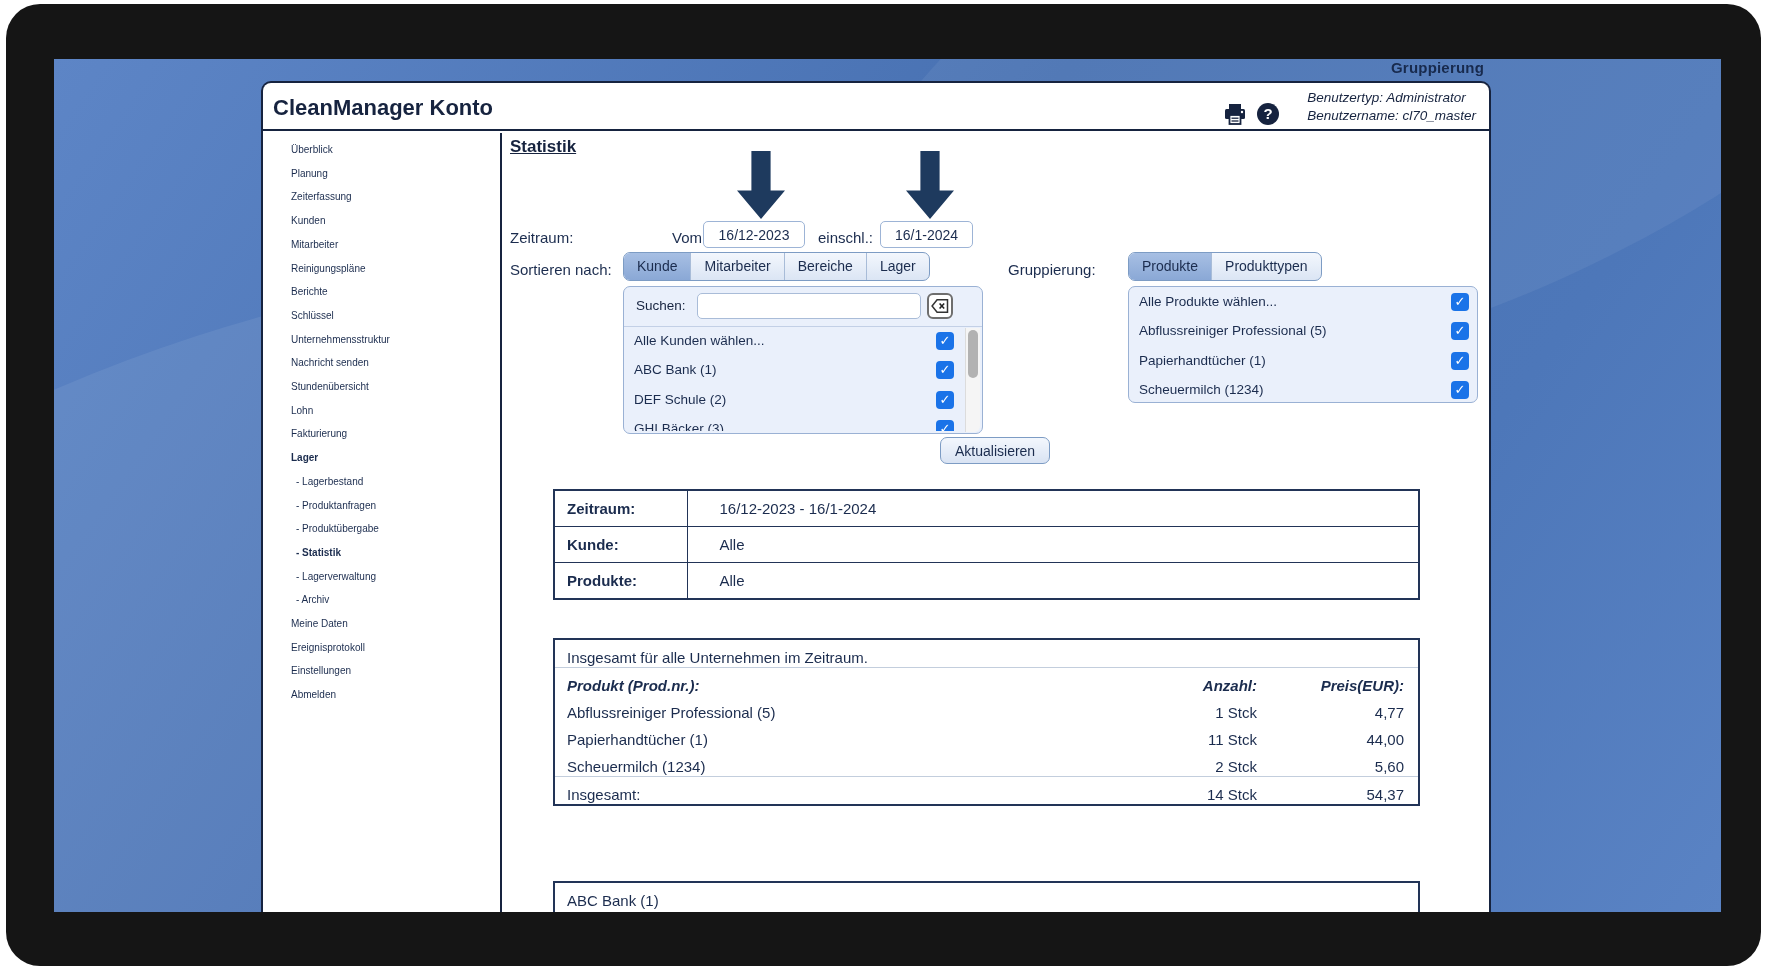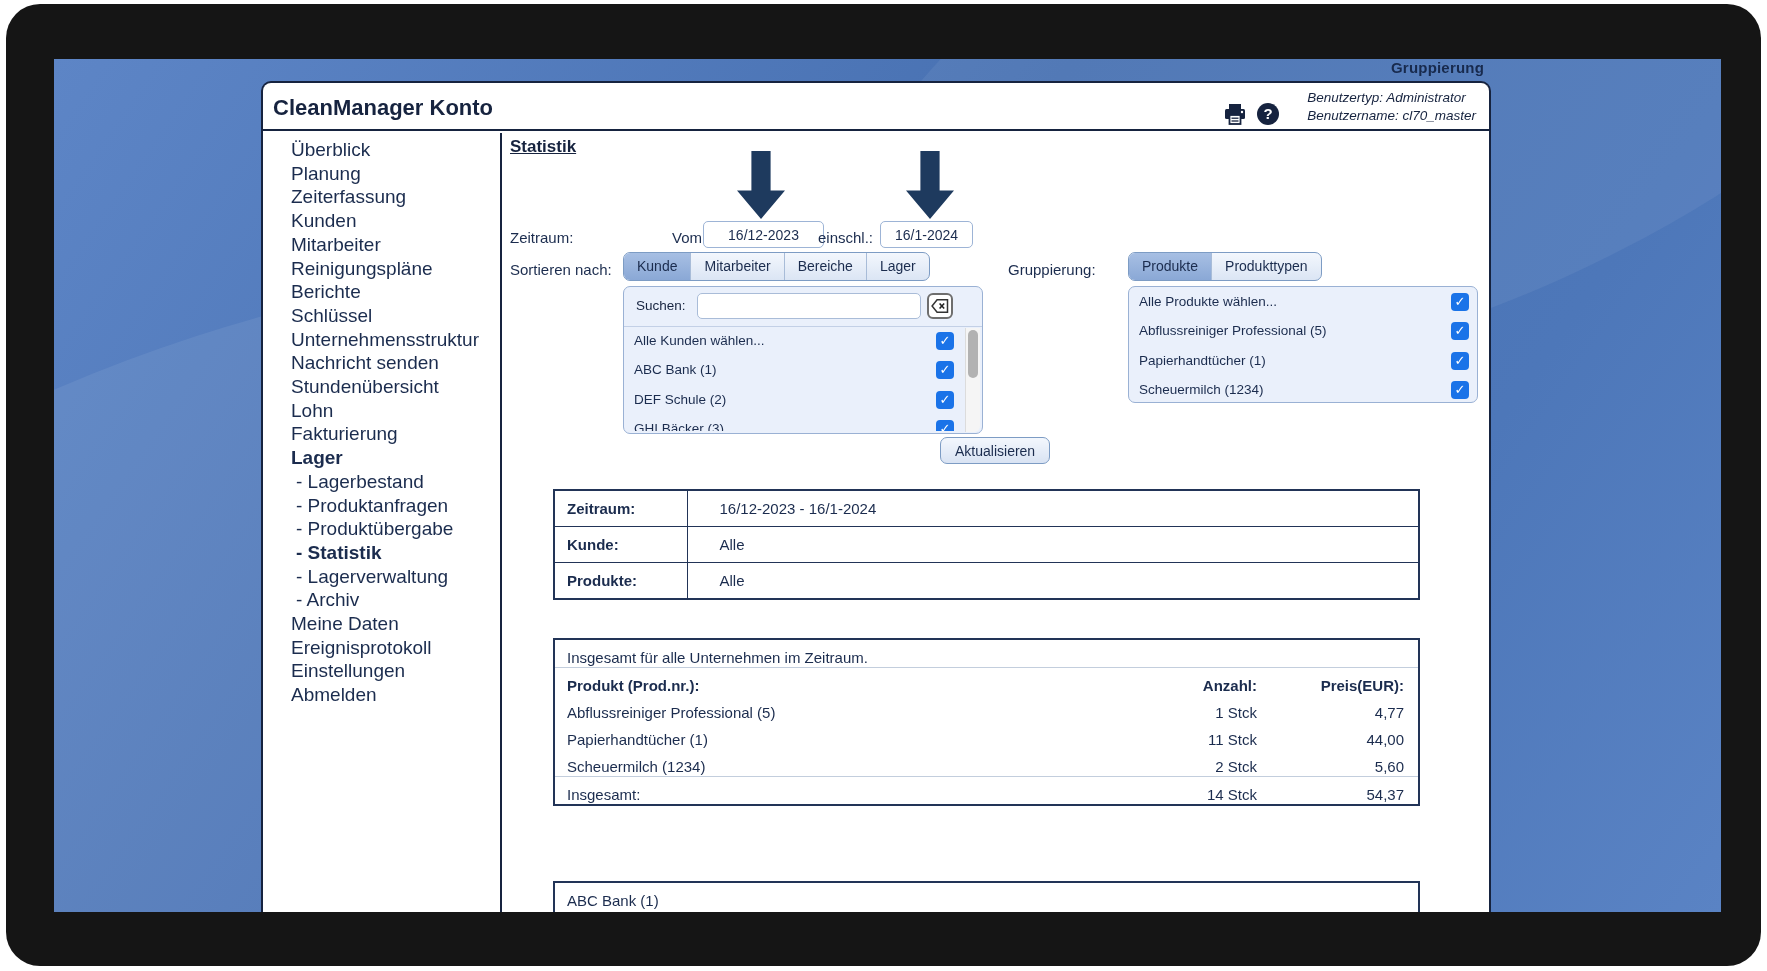--- a/index.html
+++ b/index.html
@@ -27,21 +27,21 @@
   .hdr-icon { position:absolute; top:20px; cursor:pointer; }
   .printer-btn { left:960px; width:24px; height:22px; }
   .help-btn { left:994px; width:22px; height:22px; border-radius:50%; background:#16233f;
               color:#fff; font-size:15px; font-weight:bold; text-align:center; line-height:22px; }
   .user-meta { position:absolute; right:13px; top:6px; font-style:italic;
                font-size:13.5px; line-height:18px; color:#16233f; }
 
   
   .sidebar { position:absolute; left:0; top:50px; width:239px; bottom:0;
              border-right:2px solid #16233f; padding-top:5px; }
-  .nav-item { padding-left:28px; font-size:19px; line-height:23.7px; color:#1b2c4e; cursor:pointer; white-space:nowrap; }
+  .nav-item { padding-left:28px; font-size:10px; line-height:23.7px; color:#1b2c4e; cursor:pointer; white-space:nowrap; }
   .nav-item.sub { padding-left:33px; }
   .nav-item.bold { font-weight:bold; }
 
   
   .content { position:absolute; left:241px; top:50px; right:0; bottom:0; }
   .page-heading { position:absolute; left:6px; top:4px; font-size:17px; font-weight:bold; color:#16233f;text-decoration:underline; }
   .lbl { position:absolute; font-size:15px; color:#1b2c4e; }
 
   .date-input { position:absolute; height:27px; border:1.5px solid #9db4d6; border-radius:5px;
                 background:#fff; color:#1b2c4e; font-size:14px; font-family:inherit;
@@ -93,21 +93,21 @@
   .summary-table td { border:1.5px solid #223457; padding:9px 12px; }
   .summary-table td.k { width:133px; font-weight:bold; }
   .summary-table td.v { padding-left:32px;margin-left:39px; }
 
   .totals-table { position:absolute; left:49px; top:505px; width:867px; border:2px solid #223457; background:#fff; }
   .totals-table td { padding:9px 0 1px 12px; }
   .totals-table td.num { text-align:right; padding-left:0; }
   .totals-table td.anz { width:140px; padding-right:2px; }
   .totals-table td.prs { width:160px; padding-right:14px; }
   .totals-table tr.caption td { border-bottom:1px solid #c3cedd; }
-  .totals-table tr.head td { font-weight:bold; }
+  .totals-table tr.head td { font-weight:bold;font-style:italic; }
   .totals-table tr.total td { border-top:1px solid #c3cedd; }
 
   .partial-table { position:absolute; left:49px; top:748px; width:867px; height:70px;
                    border:2px solid #223457; background:#fff; }
   .partial-table .row-label { position:absolute; left:12px; top:9px; font-size:15px; color:#1b2c4e; }
 </style>
 </head>
 <body>
 
 <div class="stage">
@@ -166,21 +166,21 @@
         </div>
 
         <div class="content">
           <div class="page-heading">Statistik</div>
 
           <div class="down-arrow" style="left:233px; top:18px;"></div>
           <div class="down-arrow" style="left:402px; top:18px;"></div>
 
           <div class="lbl" style="left:6px; top:96px;">Zeitraum:</div>
           <div class="lbl" style="left:168px; top:96px;">Vom:</div>
-          <input class="date-input" style="left: 199px; top: 88px; width: 121px;" value="16/12-2023">
+          <input class="date-input" style="left: 199px; top: 88px; width: 102px;" value="16/12-2023">
           <div class="lbl" style="left:314px; top:96px;">einschl.:</div>
           <input class="date-input" style="left: 376px; top: 88px; width: 93px;" value="16/1-2024">
 
           <div class="lbl" style="left:6px; top:128px;">Sortieren nach:</div>
           <div class="tabgroup" style="left:119px; top:119px;">
             <div class="tab active">Kunde</div>
             <div class="tab">Mitarbeiter</div>
             <div class="tab">Bereiche</div>
             <div class="tab">Lager</div>
           </div>

